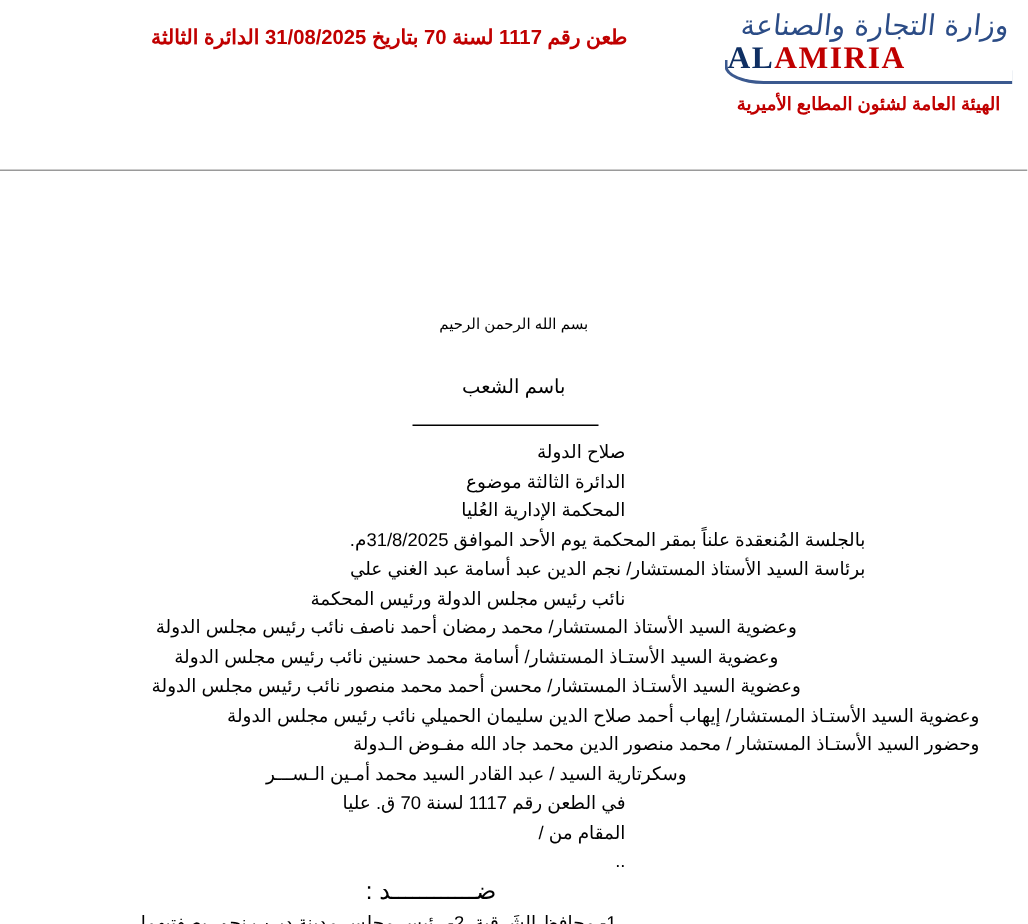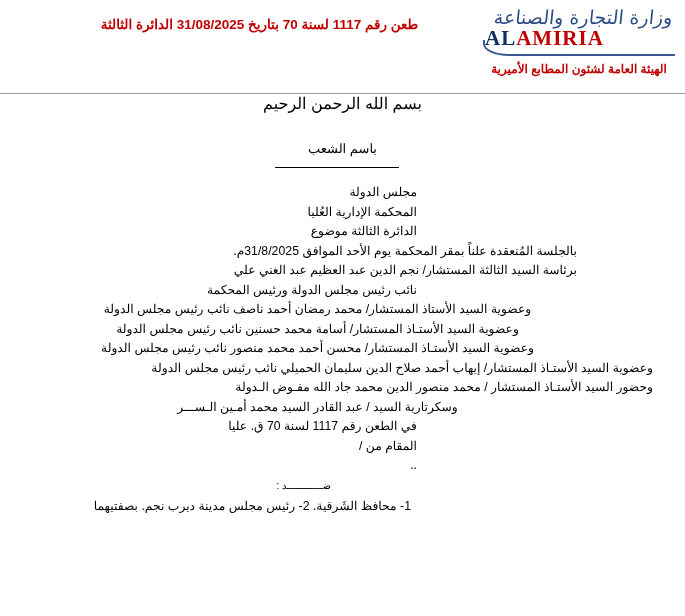--- a/index.html
+++ b/index.html
@@ -12,21 +12,21 @@
     height: 616px;
     font-family: "Liberation Sans", sans-serif;
     color: #000000;
     overflow: hidden;
     position: relative;
   }
 
   
   .page-header {
     position: relative;
-    height: 94px;
+    height: 114px;
     border-bottom: 1px solid #9a9a9a;
     box-sizing: border-box;
   }
 
   .header-title {
     position: absolute;
     top: 16px;
     right: 174px;
     left: 8px;
     text-align: center;
@@ -114,21 +114,22 @@
     border-top: 1px solid #000;
   }
 
   .centered-line {
     text-align: center;
     direction: rtl;
     font-size: 12.5px;
   }
 
   .basmala {
-    font-size: 16px;
+    margin-top: 96px;
+    font-size: 10px;
   }
 
   .fi-ism {
     margin-top: 28px;
     font-size: 13px;
   }
 
   .para-block {
     margin-top: 28px;
     padding-right: 268px;
@@ -165,21 +166,21 @@
 
   .after-block {
     padding-right: 354px;
     direction: rtl;
     text-align: right;
     margin-top: 2px;
   }
 
   .after-block p {
     margin: 0;
-    font-size: 10px;
+    font-size: 16px;
     line-height: 18px;
     white-space: nowrap;
   }
 
   .tail-block {
     padding-right: 274px;
     direction: rtl;
     text-align: right;
     margin-top: 2px;
   }
@@ -212,25 +213,25 @@
 
 <div class="doc-body">
 
   <div class="rule-short"></div>
 
   <div class="centered-line basmala">بسم الله الرحمن الرحيم</div>
 
   <div class="centered-line fi-ism">باسم الشعب</div>
 
   <div class="para-block">
-    <p>مجلس الدولة</p>
+    <p>صلاح الدولة</p>
+    <p>الدائرة الثالثة موضوع</p>
     <p>المحكمة الإدارية العُليا</p>
-    <p>الدائرة الثالثة موضوع</p>
     <p class="wide">بالجلسة المُنعقدة علناً بمقر المحكمة يوم الأحد الموافق 31/8/2025م.</p>
-    <p class="wide">برئاسة السيد الثالثة المستشار/ نجم الدين عبد العظيم عبد الغني علي</p>
+    <p class="wide">برئاسة السيد الأستاذ المستشار/ نجم الدين عبد أسامة عبد الغني علي</p>
     <p>نائب رئيس مجلس الدولة ورئيس المحكمة</p>
     <p class="wide2">وعضوية السيد الأستاذ المستشار/ محمد رمضان أحمد ناصف نائب رئيس مجلس الدولة</p>
     <p class="wide2">وعضوية السيد الأستـاذ المستشار/ أسامة محمد حسنين نائب رئيس مجلس الدولة</p>
     <p class="wide2">وعضوية السيد الأستـاذ المستشار/ محسن أحمد محمد منصور نائب رئيس مجلس الدولة</p>
     <p class="wide3">وعضوية السيد الأستـاذ المستشار/ إيهاب أحمد صلاح الدين سليمان الحميلي نائب رئيس مجلس الدولة</p>
     <p class="wide3">وحضور السيد الأستـاذ المستشار / محمد منصور الدين محمد جاد الله مفـوض الـدولة</p>
     <p class="wide2">وسكرتارية السيد / عبد القادر السيد محمد أمـين الـســـر</p>
     <p>في الطعن رقم 1117 لسنة 70 ق. عليا</p>
     <p>المقام من /</p>
     <p class="dots-line">..</p>

